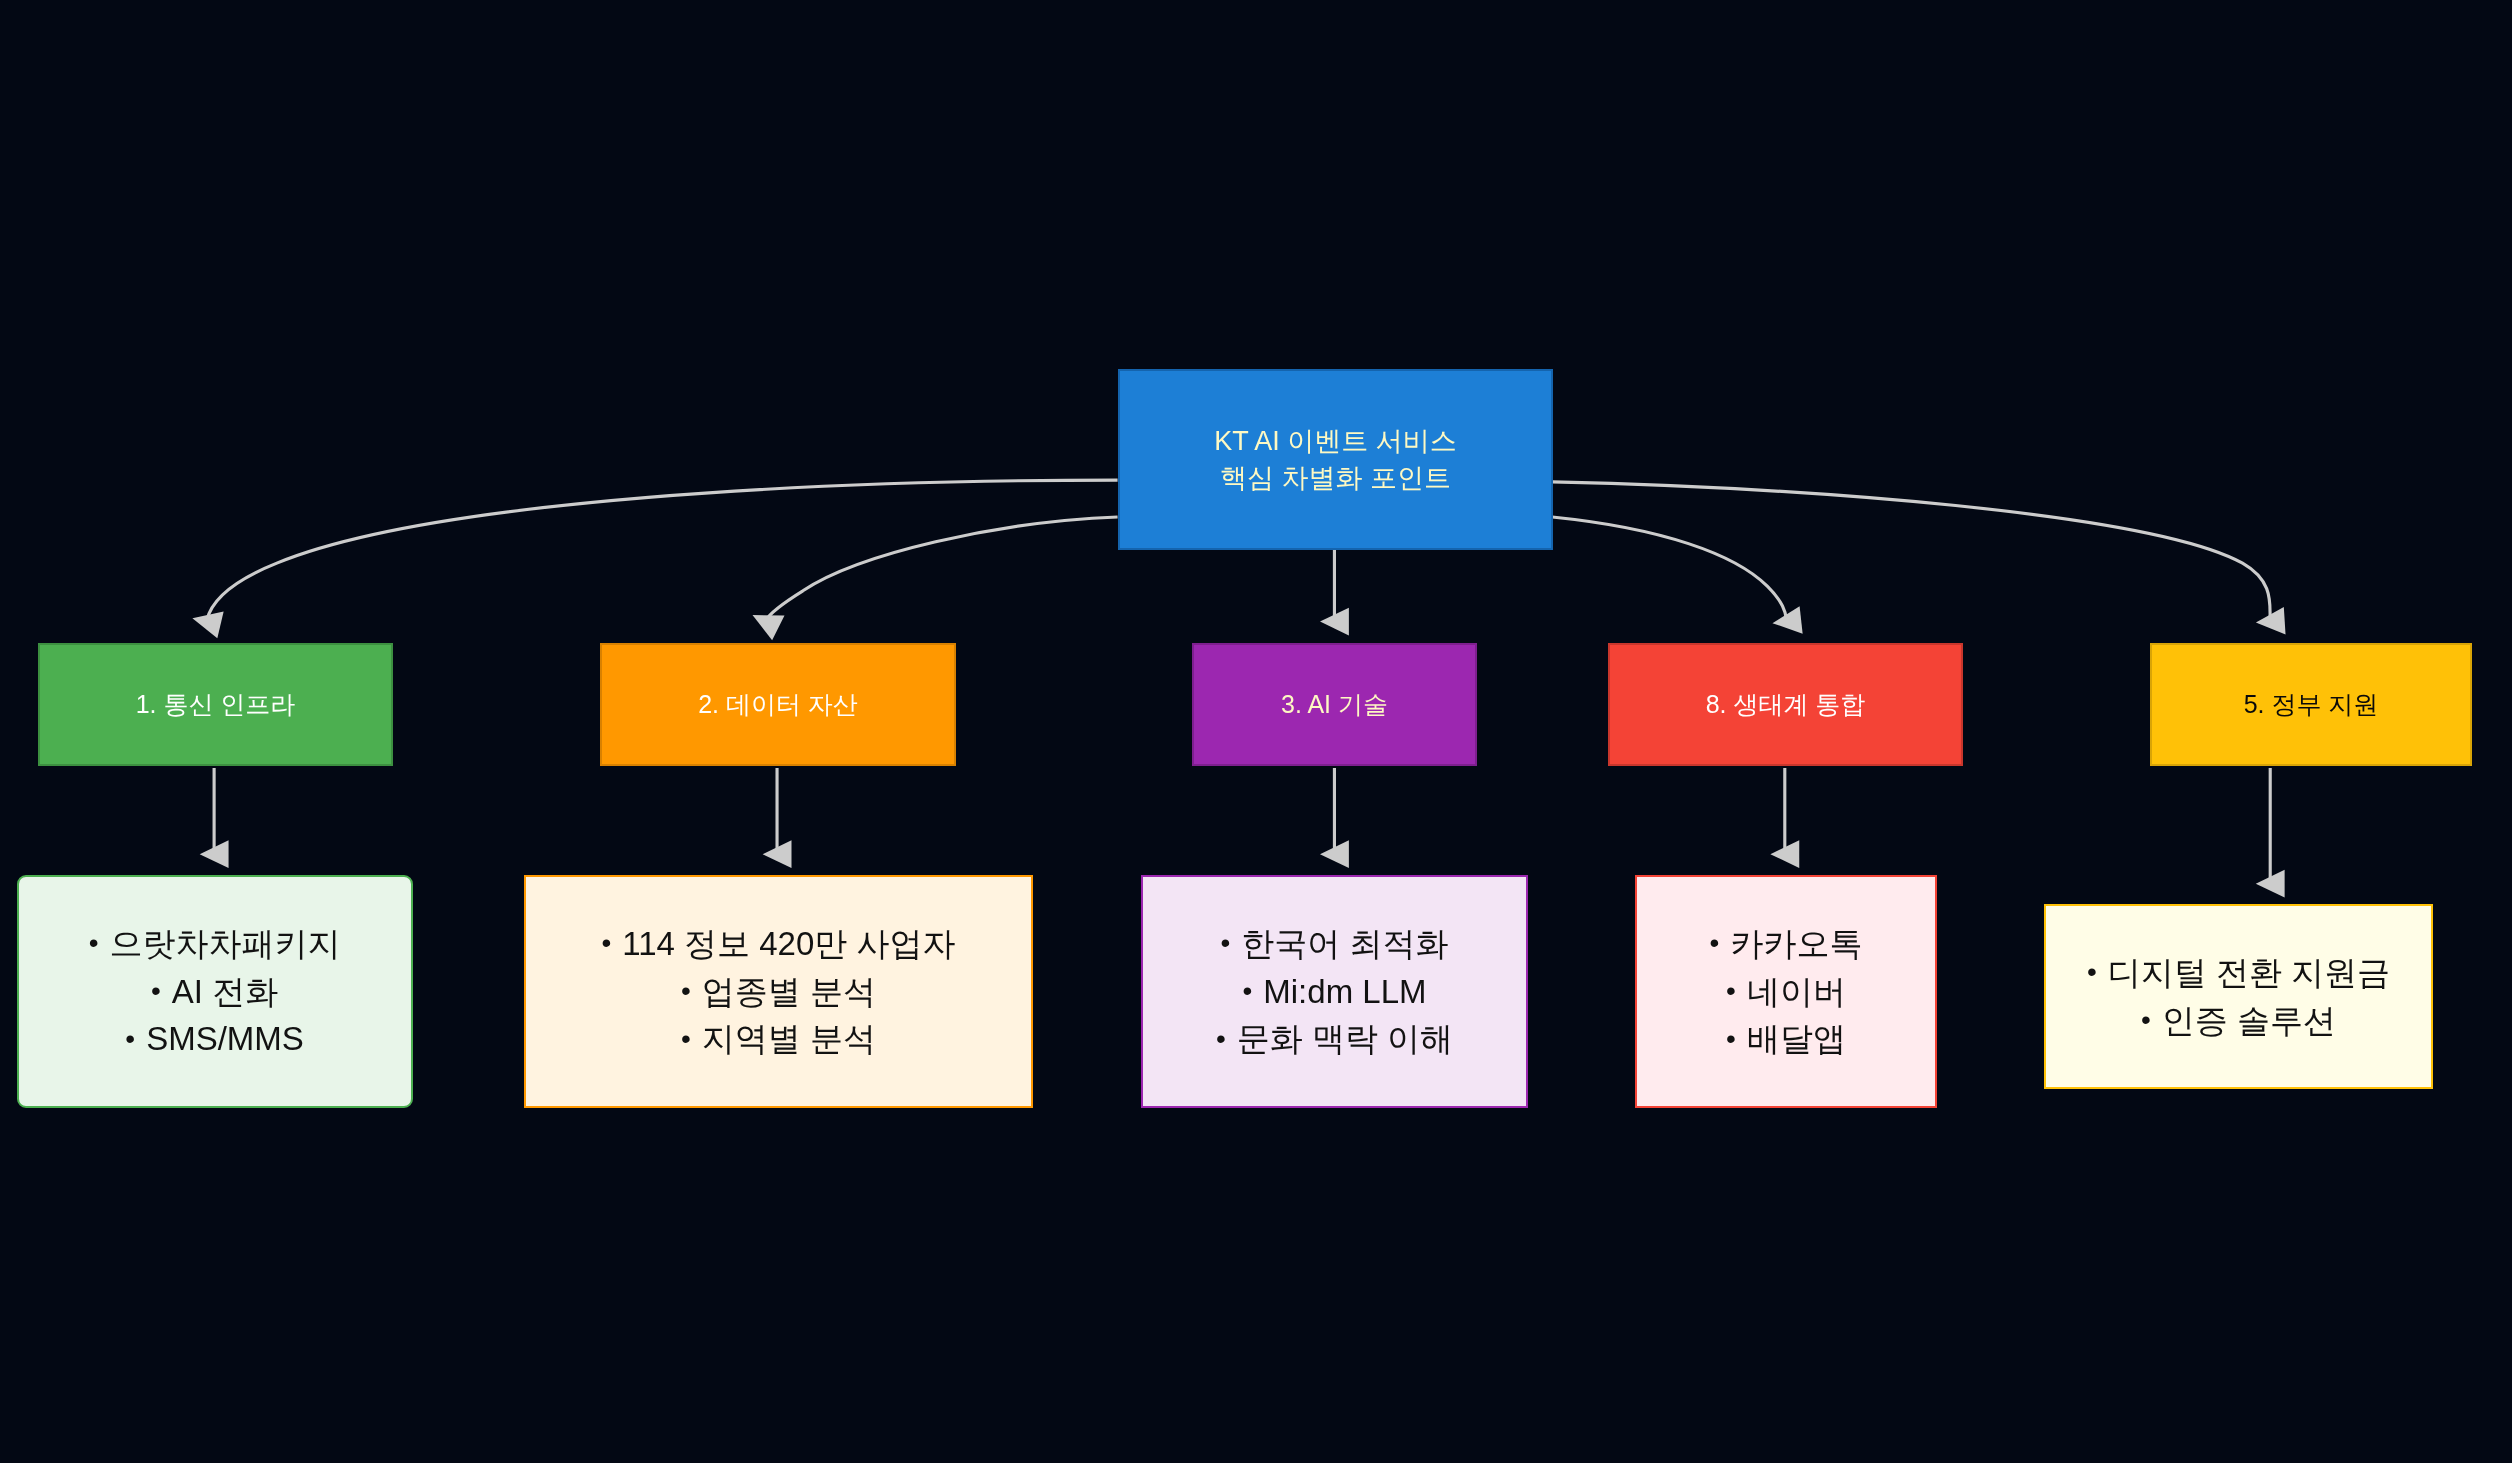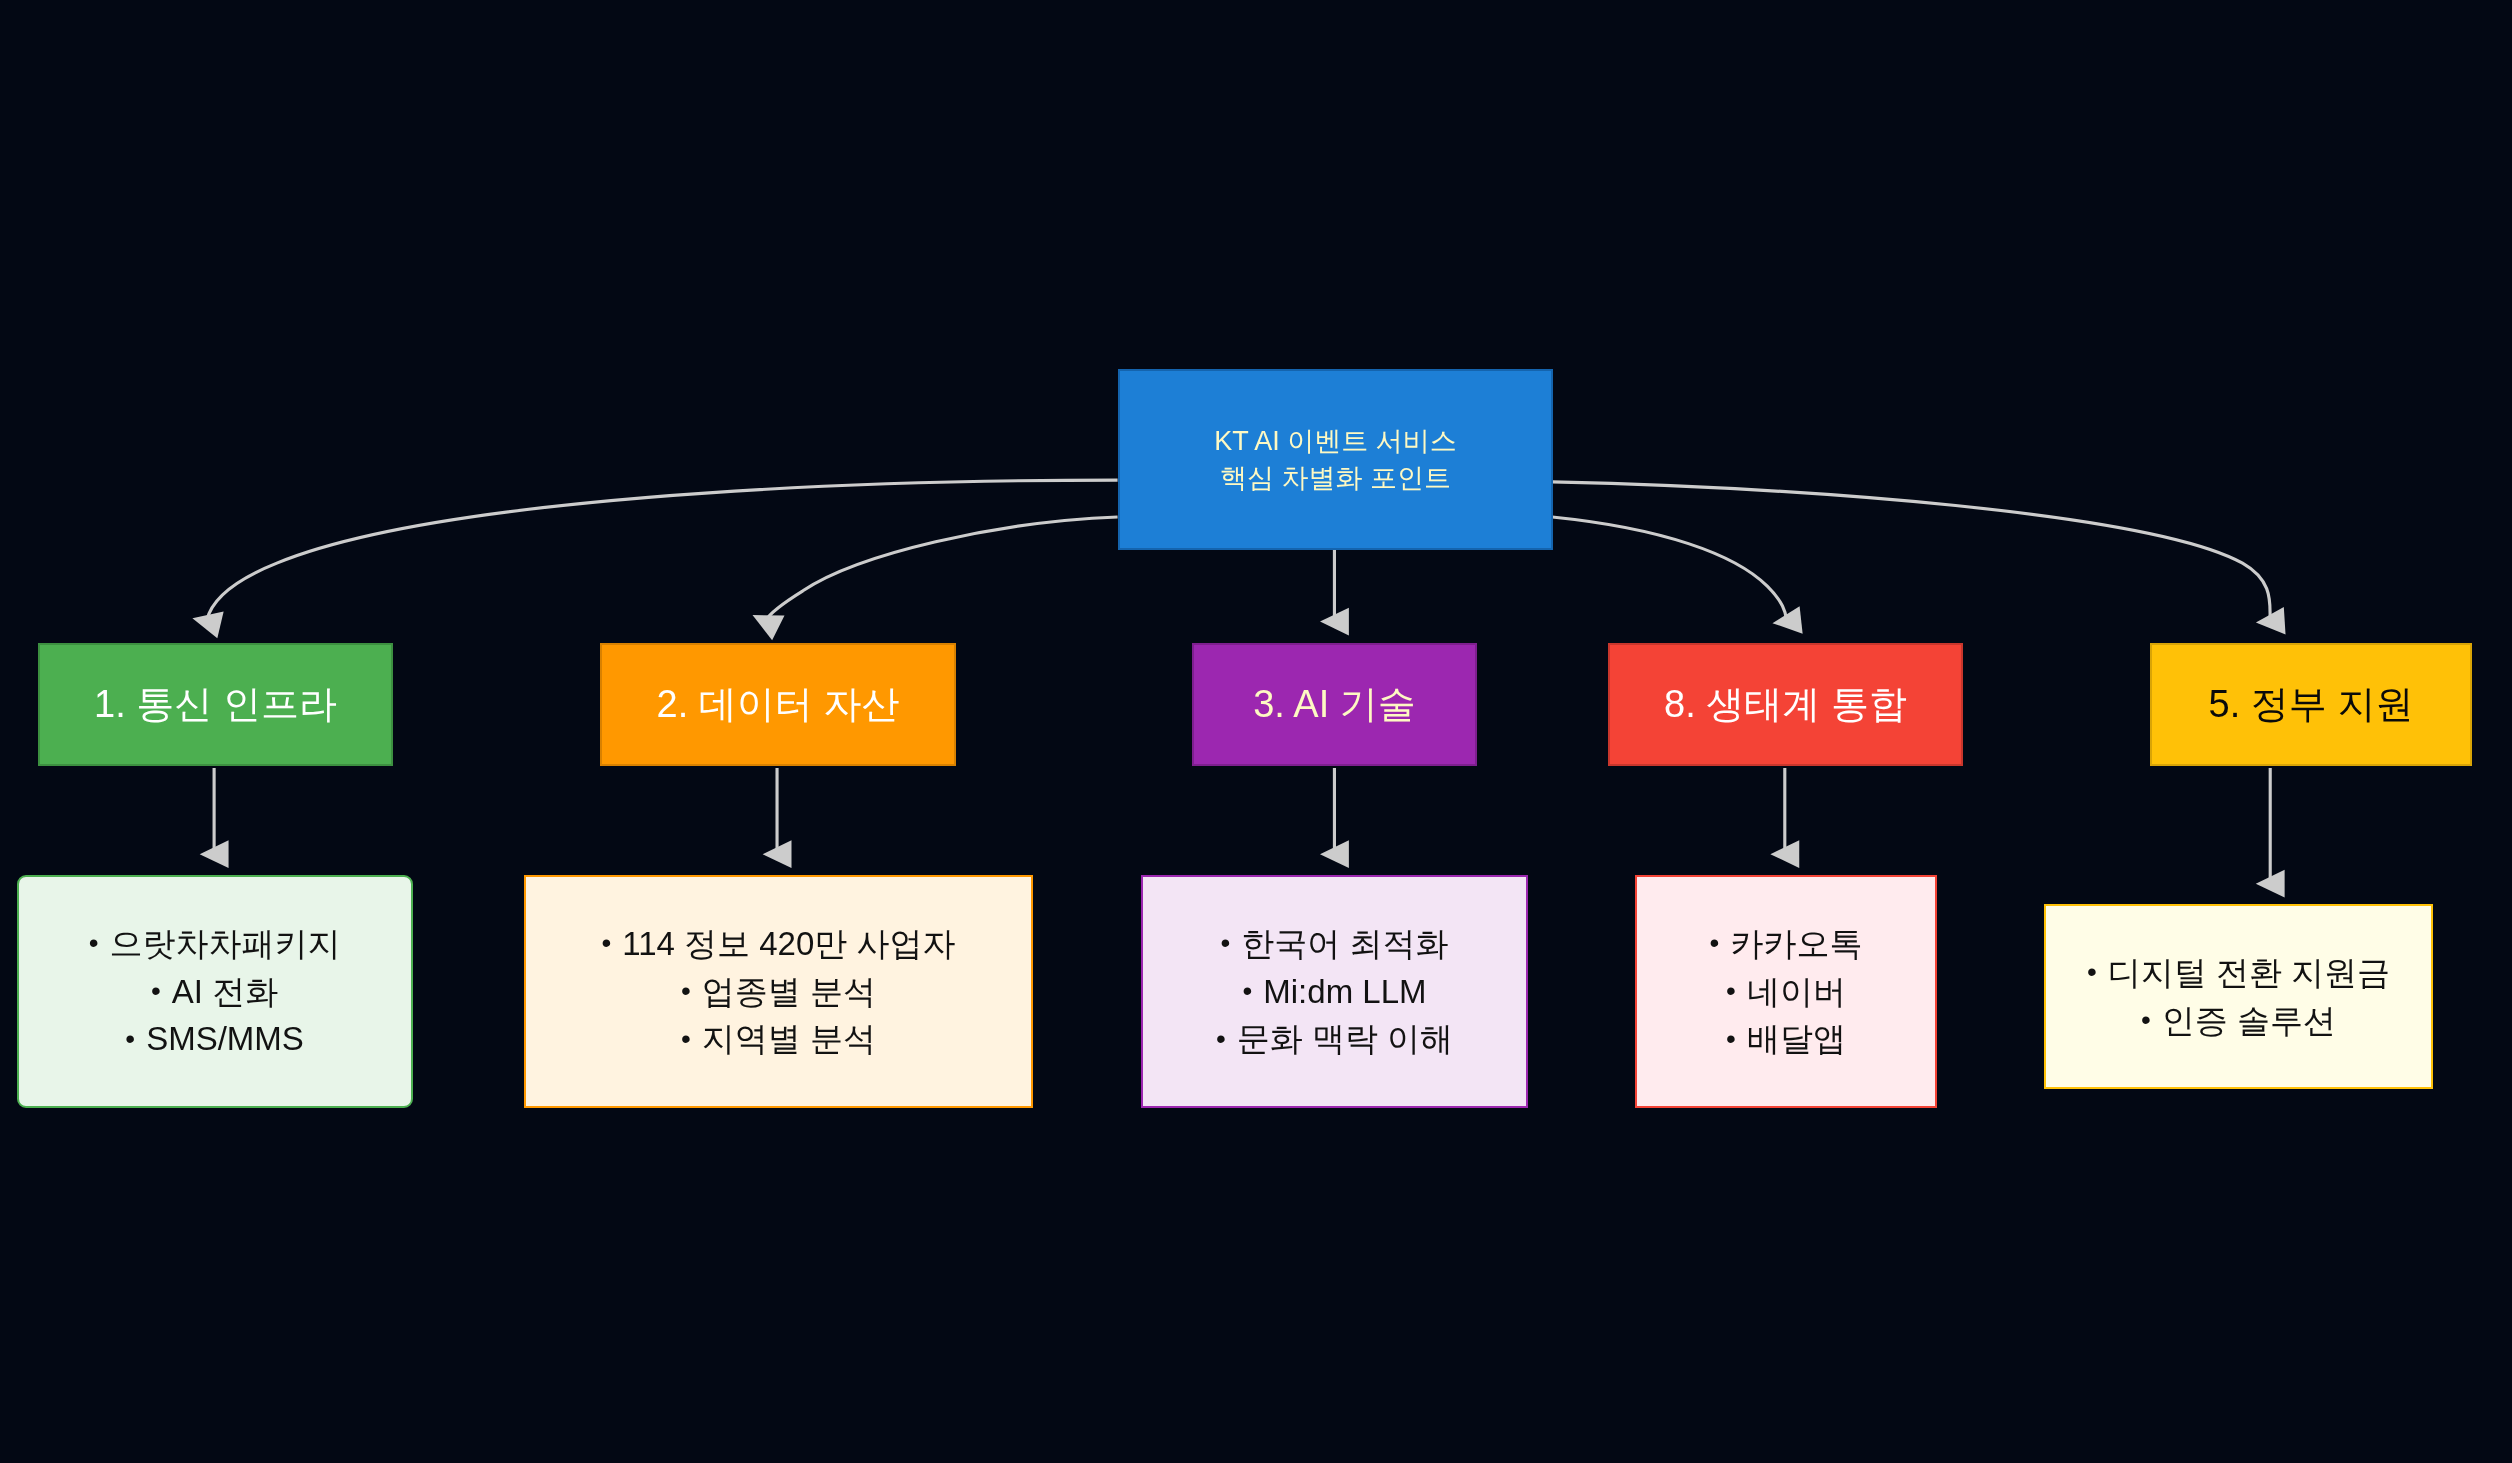--- a/index.html
+++ b/index.html
@@ -45,21 +45,21 @@
     border: 2.8px solid #1464ae;
     color: #fef9c3;
     font-size: 27px;
     font-weight: 400;
     margin-top: 16px;
   }
 
   
   .cat-node {
     height: 123px;
-    font-size: 38px;
+    font-size: 25px;
     font-weight: 400;
     border-width: 2.8px;
     border-style: solid;
   }
   #cat-node-0 { left: 38px;   top: 643px; width: 355px; background:#4caf50; border-color:#3c9040; color:#ffffff; }
   #cat-node-1 { left: 600px;  top: 643px; width: 356px; background:#ff9800; border-color:#d98100; color:#ffffff; }
   #cat-node-2 { left: 1192px; top: 643px; width: 285px; background:#9c27b0; border-color:#7e1f8f; color:#fef9c3; }
   #cat-node-3 { left: 1608px; top: 643px; width: 355px; background:#f44336; border-color:#c9362c; color:#ffffff; }
   #cat-node-4 { left: 2110px; top: 643px; width: 322px; background:#ffc107; border-color:#d9a406; color:#0a0a0a;margin-left:40px; }
 

